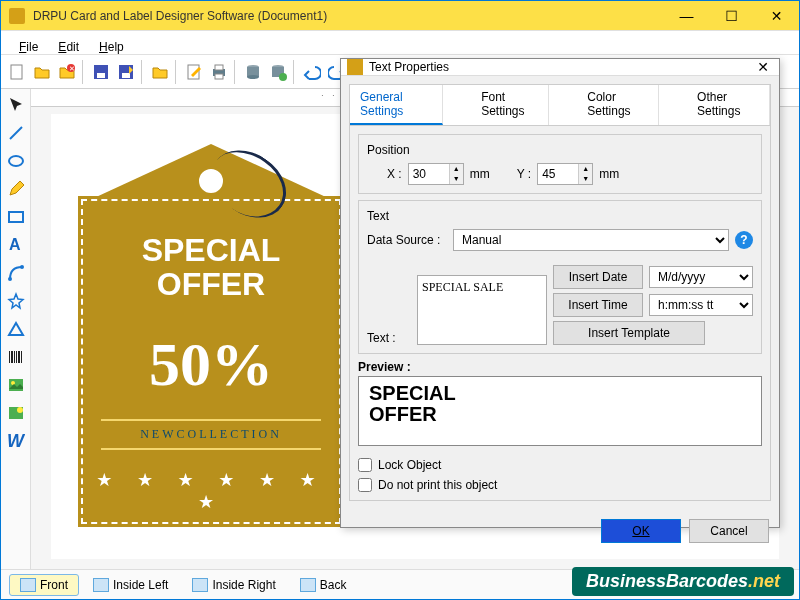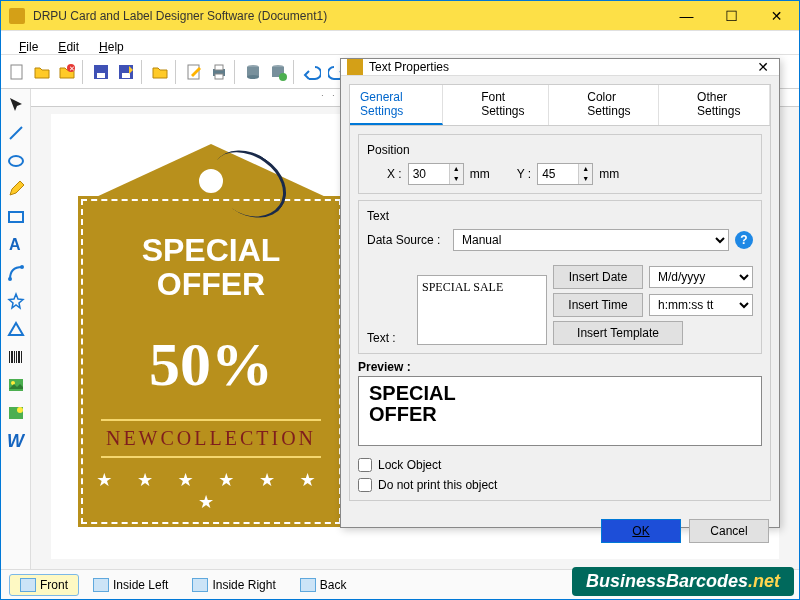--- a/index.html
+++ b/index.html
@@ -30,21 +30,21 @@
 .canvas { position: absolute; top: 25px; left: 20px; right: 20px; bottom: 10px; background: #fff; }
 
 .tag-shape { position: absolute; top: 30px; left: 30px; width: 260px; height: 380px; }
 .tag-body { position: absolute; top: 55px; left: 0; width: 260px; height: 325px; background: #b8901c; border: 2px dashed #fff; outline: 3px solid #b8901c; }
 .tag-top { position: absolute; top: 0; left: 0; width: 0; height: 0; border-left: 130px solid transparent; border-right: 130px solid transparent; border-bottom: 60px solid #b8901c; }
 .tag-hole { position: absolute; top: 22px; left: 115px; width: 30px; height: 30px; border-radius: 50%; background: #fff; border: 3px solid #b8901c; }
 .tag-string { position: absolute; top: 10px; left: 128px; width: 80px; height: 60px; border: 3px solid #1a2a4a; border-radius: 50%; border-bottom: none; border-left: none; transform: rotate(35deg); }
 .tag-text { position: absolute; color: #fff; width: 100%; text-align: center; font-family: Georgia, serif; }
 .tag-special { top: 90px; font-size: 32px; font-weight: bold; line-height: 1.05; }
 .tag-50 { top: 185px; font-size: 62px; font-weight: bold; }
-.tag-new { top: 275px; font-size: 20px; color: #7f1d1d; letter-spacing: 3px; border-top: 2px solid #f5d76e; border-bottom: 2px solid #f5d76e; width: 220px; left: 20px; padding: 6px 0; }
+.tag-new { top: 275px; font-size: 12px; color: #0c4a6e; letter-spacing: 3px; border-top: 2px solid #f5d76e; border-bottom: 2px solid #f5d76e; width: 220px; left: 20px; padding: 6px 0; }
 .tag-stars { top: 325px; font-size: 18px; letter-spacing: 10px; }
 
 .page-tabs { height: 30px; display: flex; align-items: center; padding: 0 8px; gap: 4px; border-top: 1px solid #ddd; background: #fafafa; }
 .page-tab { display: flex; align-items: center; gap: 4px; padding: 3px 10px; font-size: 12px; cursor: pointer; border-radius: 3px; }
 .page-tab.active { background: #fef9c3; border: 1px solid #7bb8e8; }
 .page-icon { width: 16px; height: 14px; border: 1px solid #5fa8dd; background: #cce4f7; }
 
 .dialog { position: absolute; top: 58px; left: 340px; width: 440px; height: 470px; background: #f0f0f0; border: 1px solid #888; box-shadow: 2px 2px 8px rgba(0,0,0,.2); display: flex; flex-direction: column; }
 .dialog-title { height: 26px; display: flex; align-items: center; padding: 0 6px; background: #fff; border-bottom: 1px solid #ddd; }
 .dialog-title .d-icon { width: 16px; height: 16px; background: #d4a017; margin-right: 6px; }
@@ -355,21 +355,21 @@
           <textarea style="width: 130px; height: 70px;">SPECIAL SALE</textarea>
           <div style="display:flex;flex-direction:column;gap:4px;flex:1">
             <div class="row">
               <button class="btn" style="width:90px">Insert Date</button>
               <select class="combo" style="flex:1"><option>M/d/yyyy</option></select>
             </div>
             <div class="row">
               <button class="btn" style="width:90px">Insert Time</button>
               <select class="combo" style="flex:1"><option>h:mm:ss tt</option></select>
             </div>
-            <button class="btn" style="width:130px">Insert Template</button>
+            <button class="btn" style="width:152px">Insert Template</button>
           </div>
         </div>
       </div>
 
       <div>
         <div style="font-size:12px;font-weight:bold;margin-bottom:2px">Preview :</div>
         <div class="preview-box">
           <span>SPECIAL</span><br><span>OFFER</span>
         </div>
       </div>

